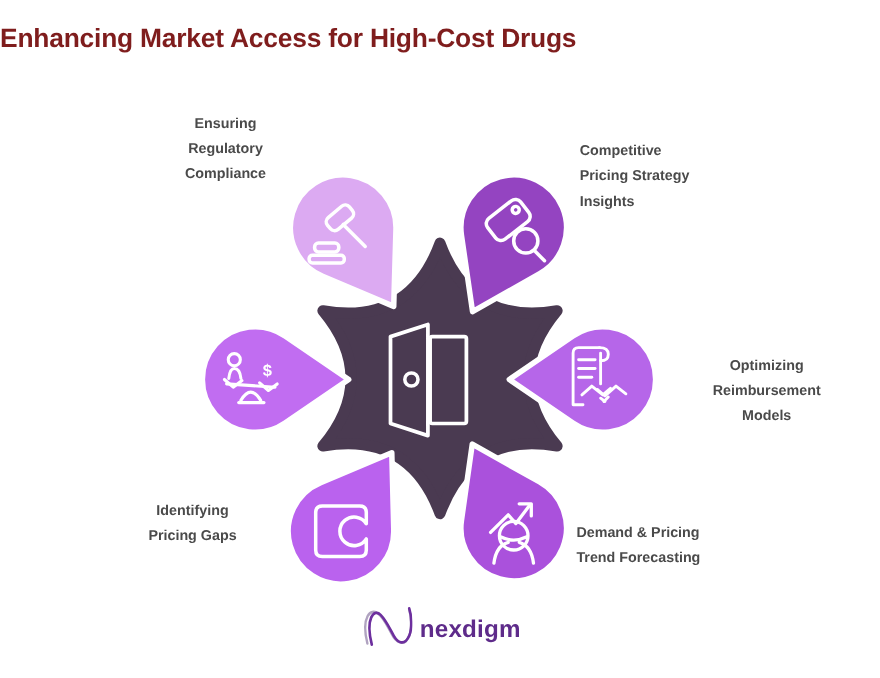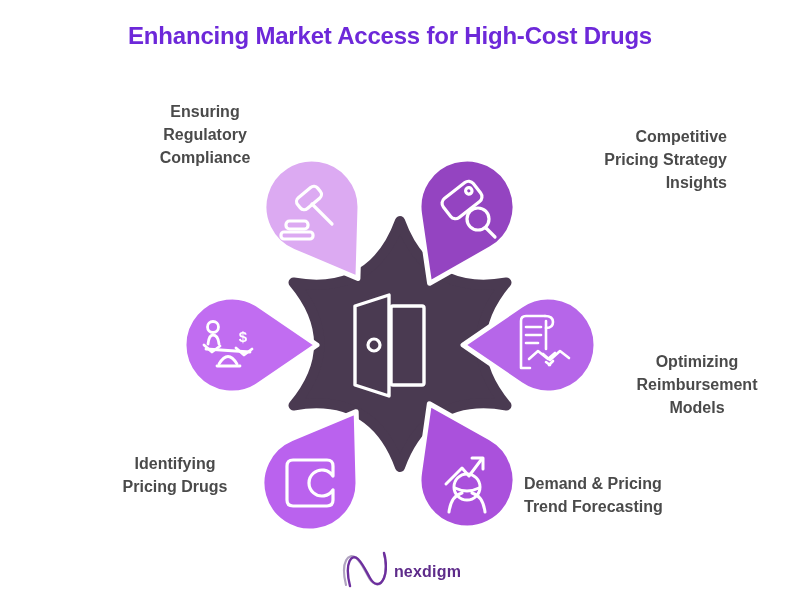--- a/index.html
+++ b/index.html
@@ -3,39 +3,39 @@
 <meta charset="utf-8">
 <style>
   html,body{margin:0;padding:0;}
   body{
     width:800px;height:616px;position:relative;background:#ffffff;
     font-family:"Liberation Sans","DejaVu Sans",sans-serif;overflow:hidden;
   }
   .stage{position:absolute;inset:0;}
   svg.gfx{position:absolute;left:0;top:0;}
   .title{
-    position:absolute;left:0;top:22px;width:652px;text-align:right;
-    font-size:24px;font-weight:bold;color:#6d28d9;letter-spacing:-0.2px;
+    position:absolute;left:0;top:22px;width:652px;text-align:left;
+    font-size:24px;font-weight:bold;color:#7f1d1d;letter-spacing:-0.2px;
   }
   .node-label{
-    position:absolute;font-size:16px;font-weight:bold;line-height:23px;
+    position:absolute;font-size:13px;font-weight:bold;line-height:23px;
     color:#4a4a4a;white-space:pre-line;
   }
   .nl-1{left:85px;top:100px;width:240px;text-align:center;}
-  .nl-2{left:527px;top:125px;width:200px;text-align:right;}
+  .nl-2{left:527px;top:125px;width:200px;text-align:left;}
   .nl-3{left:5px;top:310px;width:170px;text-align:center;}
-  .nl-4{left:608px;top:320px;width:178px;text-align:center;margin-top:30px;}
+  .nl-4{left:608px;top:320px;width:178px;text-align:center;}
   .nl-5{left:90px;top:452px;width:170px;text-align:center;}
   .nl-6{left:524px;top:472px;width:210px;text-align:left;}
   .logo{
     position:absolute;left:0;top:548px;width:800px;display:flex;
     align-items:center;justify-content:center;gap:7px;
   }
   .logo-text{
-    font-size:16px;font-weight:bold;color:#5e2b8a;letter-spacing:0.2px;
+    font-size:22px;font-weight:bold;color:#5e2b8a;letter-spacing:0.2px;
     padding-top:6px;
   }
 </style>
 </head>
 <body>
 
 <div class="stage">
 
   <div class="title">Enhancing Market Access for High-Cost Drugs</div>
 
@@ -127,21 +127,21 @@
   <div class="node-label nl-1">Ensuring
 Regulatory
 Compliance</div>
   <div class="node-label nl-2">Competitive
 Pricing Strategy
 Insights</div>
   <div class="node-label nl-4">Optimizing
 Reimbursement
 Models</div>
   <div class="node-label nl-5">Identifying
-Pricing Drugs</div>
+Pricing Gaps</div>
   <div class="node-label nl-6">Demand &amp; Pricing
 Trend Forecasting</div>
 
   <div class="logo">
     <svg width="48" height="42" viewBox="330 549 48 42">
       <g fill="none" stroke-linecap="round">
         <path stroke-width="2.2" d="M337,586 C331,562 340,553 347,559 C352,563 355,570 359,577 C363,585 370,589 374,581 C378,574 377,562 375,555" stroke="#b0a3c0"></path>
         <path stroke-width="2.4" d="M341,587 C335,563 343,554 349,560 C354,565 357,572 361,579 C365,586 371,588 375,579 C378,572 377,560 375,554" stroke="#6d2f9e"></path>
       </g>
     </svg>

